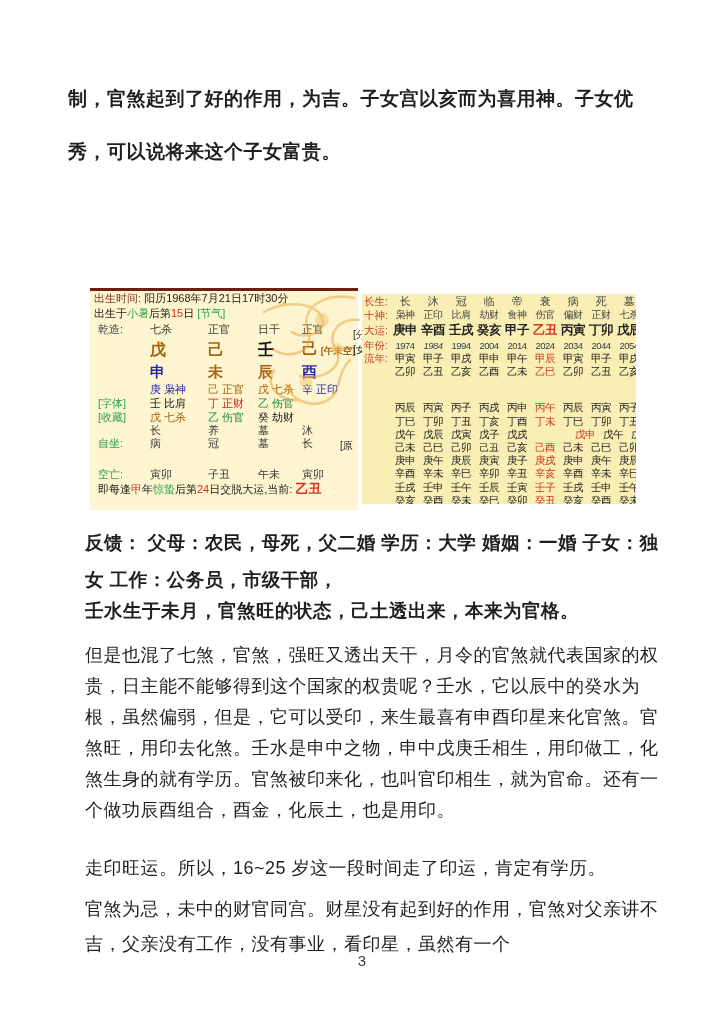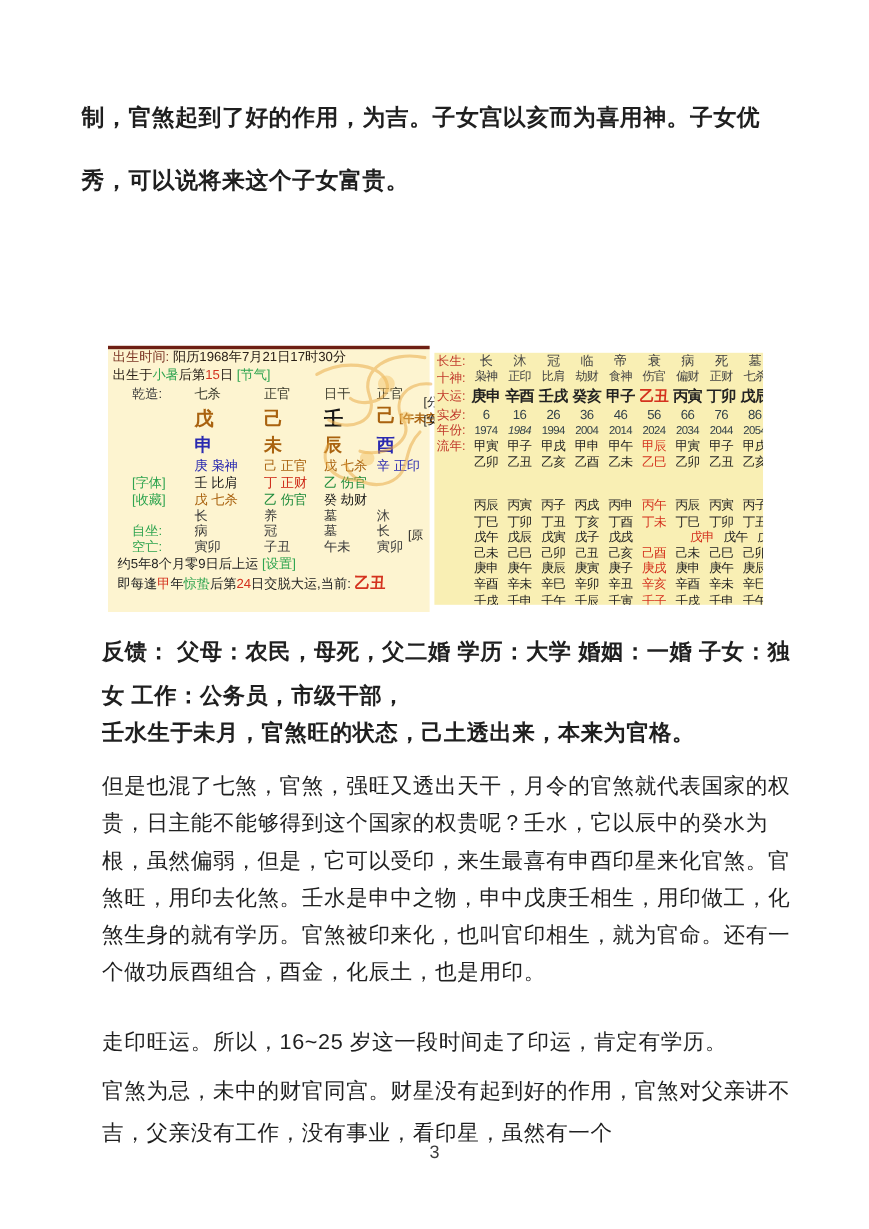--- a/index.html
+++ b/index.html
@@ -14,21 +14,21 @@
   .para-danshi{left:85px;top:640px;width:578px;font-size:18px;line-height:31px;font-weight:500;}
   .para-zouyin{left:85px;top:856px;width:578px;font-size:18px;font-weight:500;}
   .para-guansha{left:85px;top:892px;width:578px;font-size:18px;line-height:35px;font-weight:500;}
   .page-number{position:absolute;left:0;top:952px;width:724px;text-align:center;font-size:15px;color:#3d3d3d;}
 
   
   .bazi{position:absolute;left:90px;top:288px;width:546px;height:226px;overflow:hidden;}
   .bazi-left{position:absolute;left:0;top:0;width:268px;height:222px;background:#fdf4d0;}
   .bazi-topline{height:3px;background:#6e1f14;width:100%;}
   .bazi-right{position:absolute;left:272px;top:6px;width:274px;height:210px;background:#f9efb4;overflow:hidden;}
-  .lrow{display:flex;align-items:flex-end;padding-left:20px;white-space:nowrap;}
+  .lrow{display:flex;align-items:center;padding-left:8px;white-space:nowrap;}
   .lrow .lab{width:52px;flex:0 0 52px;}
   .lrow .c0{width:58px;flex:0 0 58px;}
   .lrow .c1{width:50px;flex:0 0 50px;}
   .lrow .c2{width:44px;flex:0 0 44px;}
   .lrow .c3{width:60px;flex:0 0 60px;}
   .info-line{font-size:11px;line-height:15px;height:15px;padding-left:4px;white-space:nowrap;}
   .rrow{display:flex;align-items:center;white-space:nowrap;}
   .rrow .rlab{width:27px;flex:0 0 27px;font-size:10.5px;padding-left:2px;}
   .rrow .rc{width:28px;flex:0 0 28px;text-align:center;letter-spacing:-0.5px;}
   .frag{position:absolute;font-size:10px;}
@@ -110,28 +110,27 @@
             <span class="c2" style="color: rgb(58, 58, 58);">墓</span>
             <span class="c3" style="color: rgb(58, 58, 58);">沐</span>
           </div>
           <div class="lrow" style="height: 13px; font-size: 11px; line-height: 13px;">
             <span class="lab" style="color: rgb(46, 164, 79);">自坐:</span>
             <span class="c0" style="color: rgb(58, 58, 58);">病</span>
             <span class="c1" style="color: rgb(58, 58, 58);">冠</span>
             <span class="c2" style="color: rgb(58, 58, 58);">墓</span>
             <span class="c3" style="color: rgb(58, 58, 58);">长</span>
           </div>
-          <div class="lrow" style="height: 13px; font-size: 11px; line-height: 13px;">
+          <div class="lrow" style="height: 13px; font-size: 11px; line-height: 13px; margin-top: 18px;">
             <span class="lab" style="color: rgb(46, 164, 79);">空亡:</span>
             <span class="c0" style="color: rgb(58, 58, 58);">寅卯</span>
             <span class="c1" style="color: rgb(58, 58, 58);">子丑</span>
             <span class="c2" style="color: rgb(58, 58, 58);">午未</span>
             <span class="c3" style="color: rgb(58, 58, 58);">寅卯</span>
           </div>
-          <div style="height: 15px; font-size: 11px; line-height: 15px; padding-left: 8px; white-space: nowrap;"><span style="color: rgb(34, 34, 34);">约5年8个月零9日后上运 </span><span style="color: rgb(46, 164, 79);">[设置]</span></div>
           <div style="height: 16px; font-size: 11px; line-height: 16px; padding-left: 8px; white-space: nowrap;"><span style="color: rgb(34, 34, 34);">即每逢</span><span style="color: rgb(212, 50, 30);">甲</span><span style="color: rgb(34, 34, 34);">年</span><span style="color: rgb(46, 164, 79);">惊蛰</span><span style="color: rgb(34, 34, 34);">后第</span><span style="color: rgb(212, 50, 30);">24</span><span style="color: rgb(34, 34, 34);">日交脱大运,当前: </span><span style="color: rgb(212, 50, 30); font-size: 13px; font-weight: 700;">乙丑</span></div>
         </div>
     </div>
 
     <span class="frag" style="left:263px;top:40px;">[分</span>
     <span class="frag" style="left:263px;top:55px;">[女</span>
     <span class="frag" style="left:250px;top:151px;">[原</span>
 
     <div class="bazi-right">
         <div class="rrow" style="height: 14px; font-size: 11px; line-height: 14px;">
@@ -163,32 +162,20 @@
           <span class="rc" style="color: rgb(34, 34, 34); font-weight: 700; font-size: 12.5px;">庚申</span>
           <span class="rc" style="color: rgb(34, 34, 34); font-weight: 700; font-size: 12.5px;">辛酉</span>
           <span class="rc" style="color: rgb(34, 34, 34); font-weight: 700; font-size: 12.5px;">壬戌</span>
           <span class="rc" style="color: rgb(34, 34, 34); font-weight: 700; font-size: 12.5px;">癸亥</span>
           <span class="rc" style="color: rgb(34, 34, 34); font-weight: 700; font-size: 12.5px;">甲子</span>
           <span class="rc" style="color: rgb(212, 50, 30); font-weight: 700; font-size: 12.5px;">乙丑</span>
           <span class="rc" style="color: rgb(34, 34, 34); font-weight: 700; font-size: 12.5px;">丙寅</span>
           <span class="rc" style="color: rgb(34, 34, 34); font-weight: 700; font-size: 12.5px;">丁卯</span>
           <span class="rc" style="color: rgb(34, 34, 34); font-weight: 700; font-size: 12.5px;">戊辰</span>
         </div>
-        <div class="rrow" style="height: 14px; font-size: 11px; line-height: 14px;">
-          <span class="rlab" style="color: rgb(192, 57, 43);">实岁:</span>
-          <span class="rc" style="color: rgb(51, 66, 74);">6</span>
-          <span class="rc" style="color: rgb(51, 66, 74);">16</span>
-          <span class="rc" style="color: rgb(51, 66, 74);">26</span>
-          <span class="rc" style="color: rgb(51, 66, 74);">36</span>
-          <span class="rc" style="color: rgb(51, 66, 74);">46</span>
-          <span class="rc" style="color: rgb(51, 66, 74);">56</span>
-          <span class="rc" style="color: rgb(51, 66, 74);">66</span>
-          <span class="rc" style="color: rgb(51, 66, 74);">76</span>
-          <span class="rc" style="color: rgb(51, 66, 74);">86</span>
-        </div>
         <div class="rrow" style="height: 13px; font-size: 10px; line-height: 13px;">
           <span class="rlab" style="color: rgb(192, 57, 43);">年份:</span>
           <span class="rc" style="color: rgb(51, 66, 74); font-size: 9.5px;">1974</span>
           <span class="rc" style="color: rgb(51, 66, 74); font-size: 9.5px; font-style: italic;">1984</span>
           <span class="rc" style="color: rgb(51, 66, 74); font-size: 9.5px;">1994</span>
           <span class="rc" style="color: rgb(51, 66, 74); font-size: 9.5px;">2004</span>
           <span class="rc" style="color: rgb(51, 66, 74); font-size: 9.5px;">2014</span>
           <span class="rc" style="color: rgb(51, 66, 74); font-size: 9.5px;">2024</span>
           <span class="rc" style="color: rgb(51, 66, 74); font-size: 9.5px;">2034</span>
           <span class="rc" style="color: rgb(51, 66, 74); font-size: 9.5px;">2044</span>

